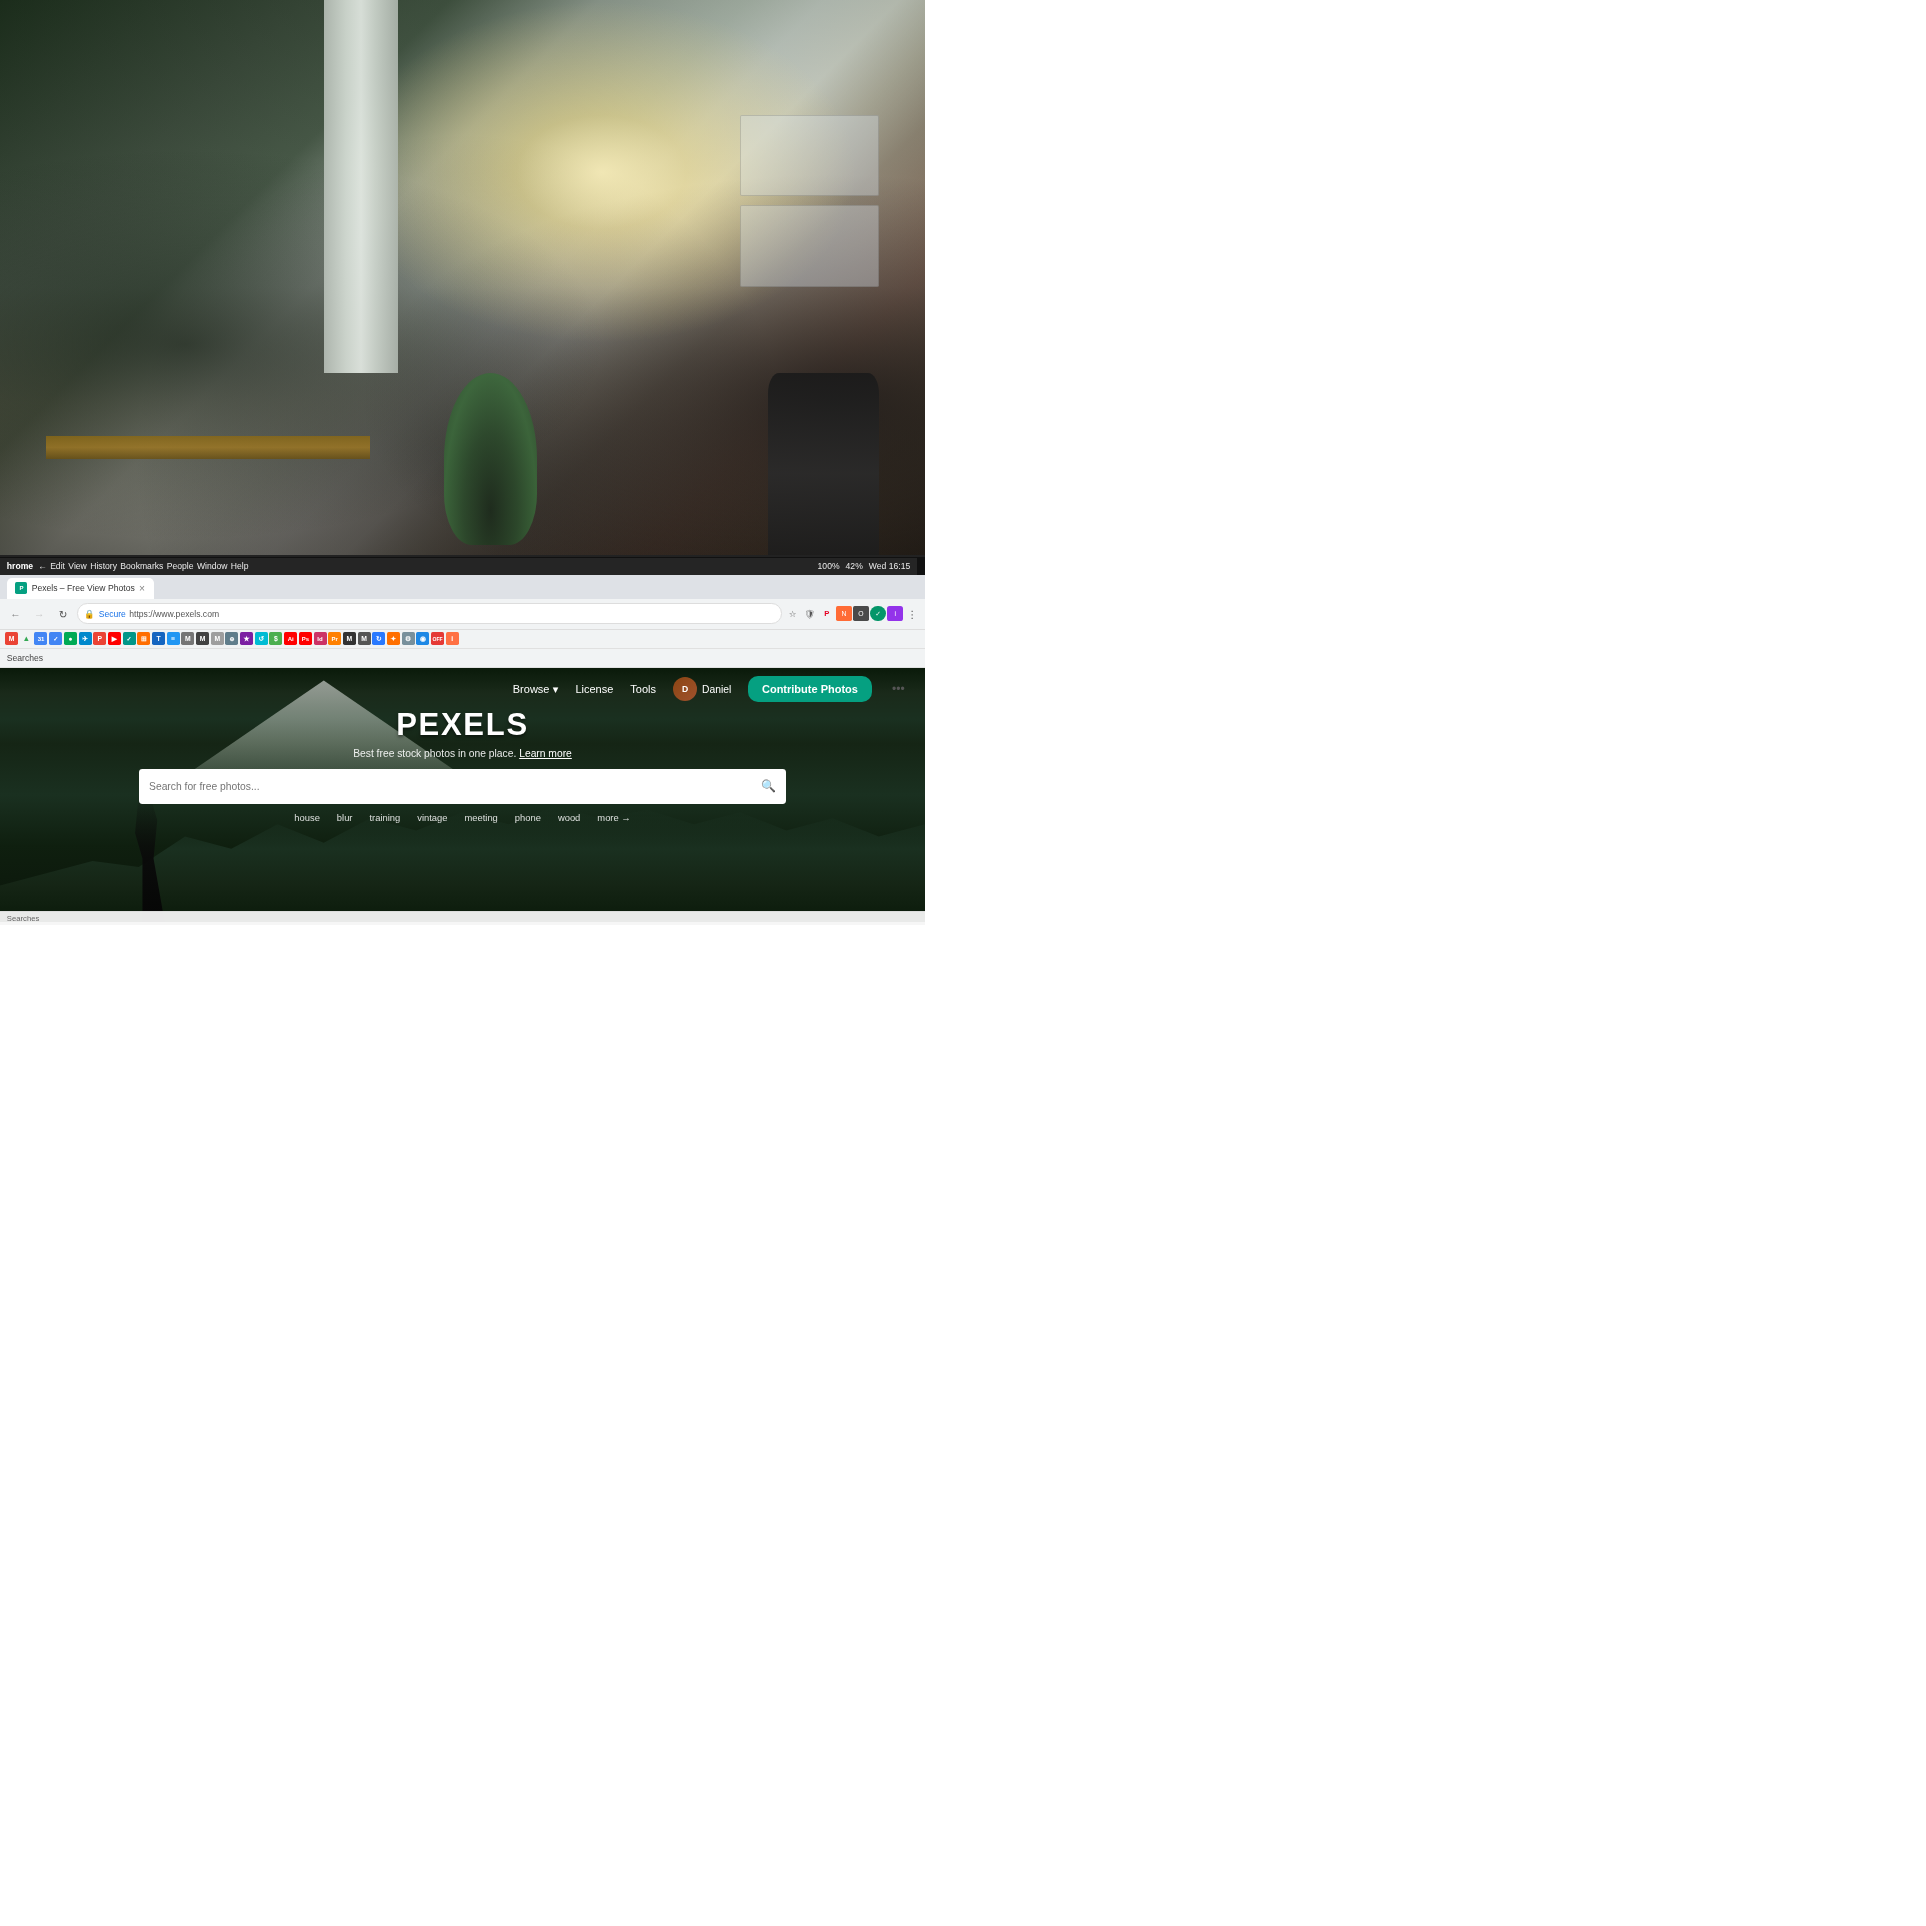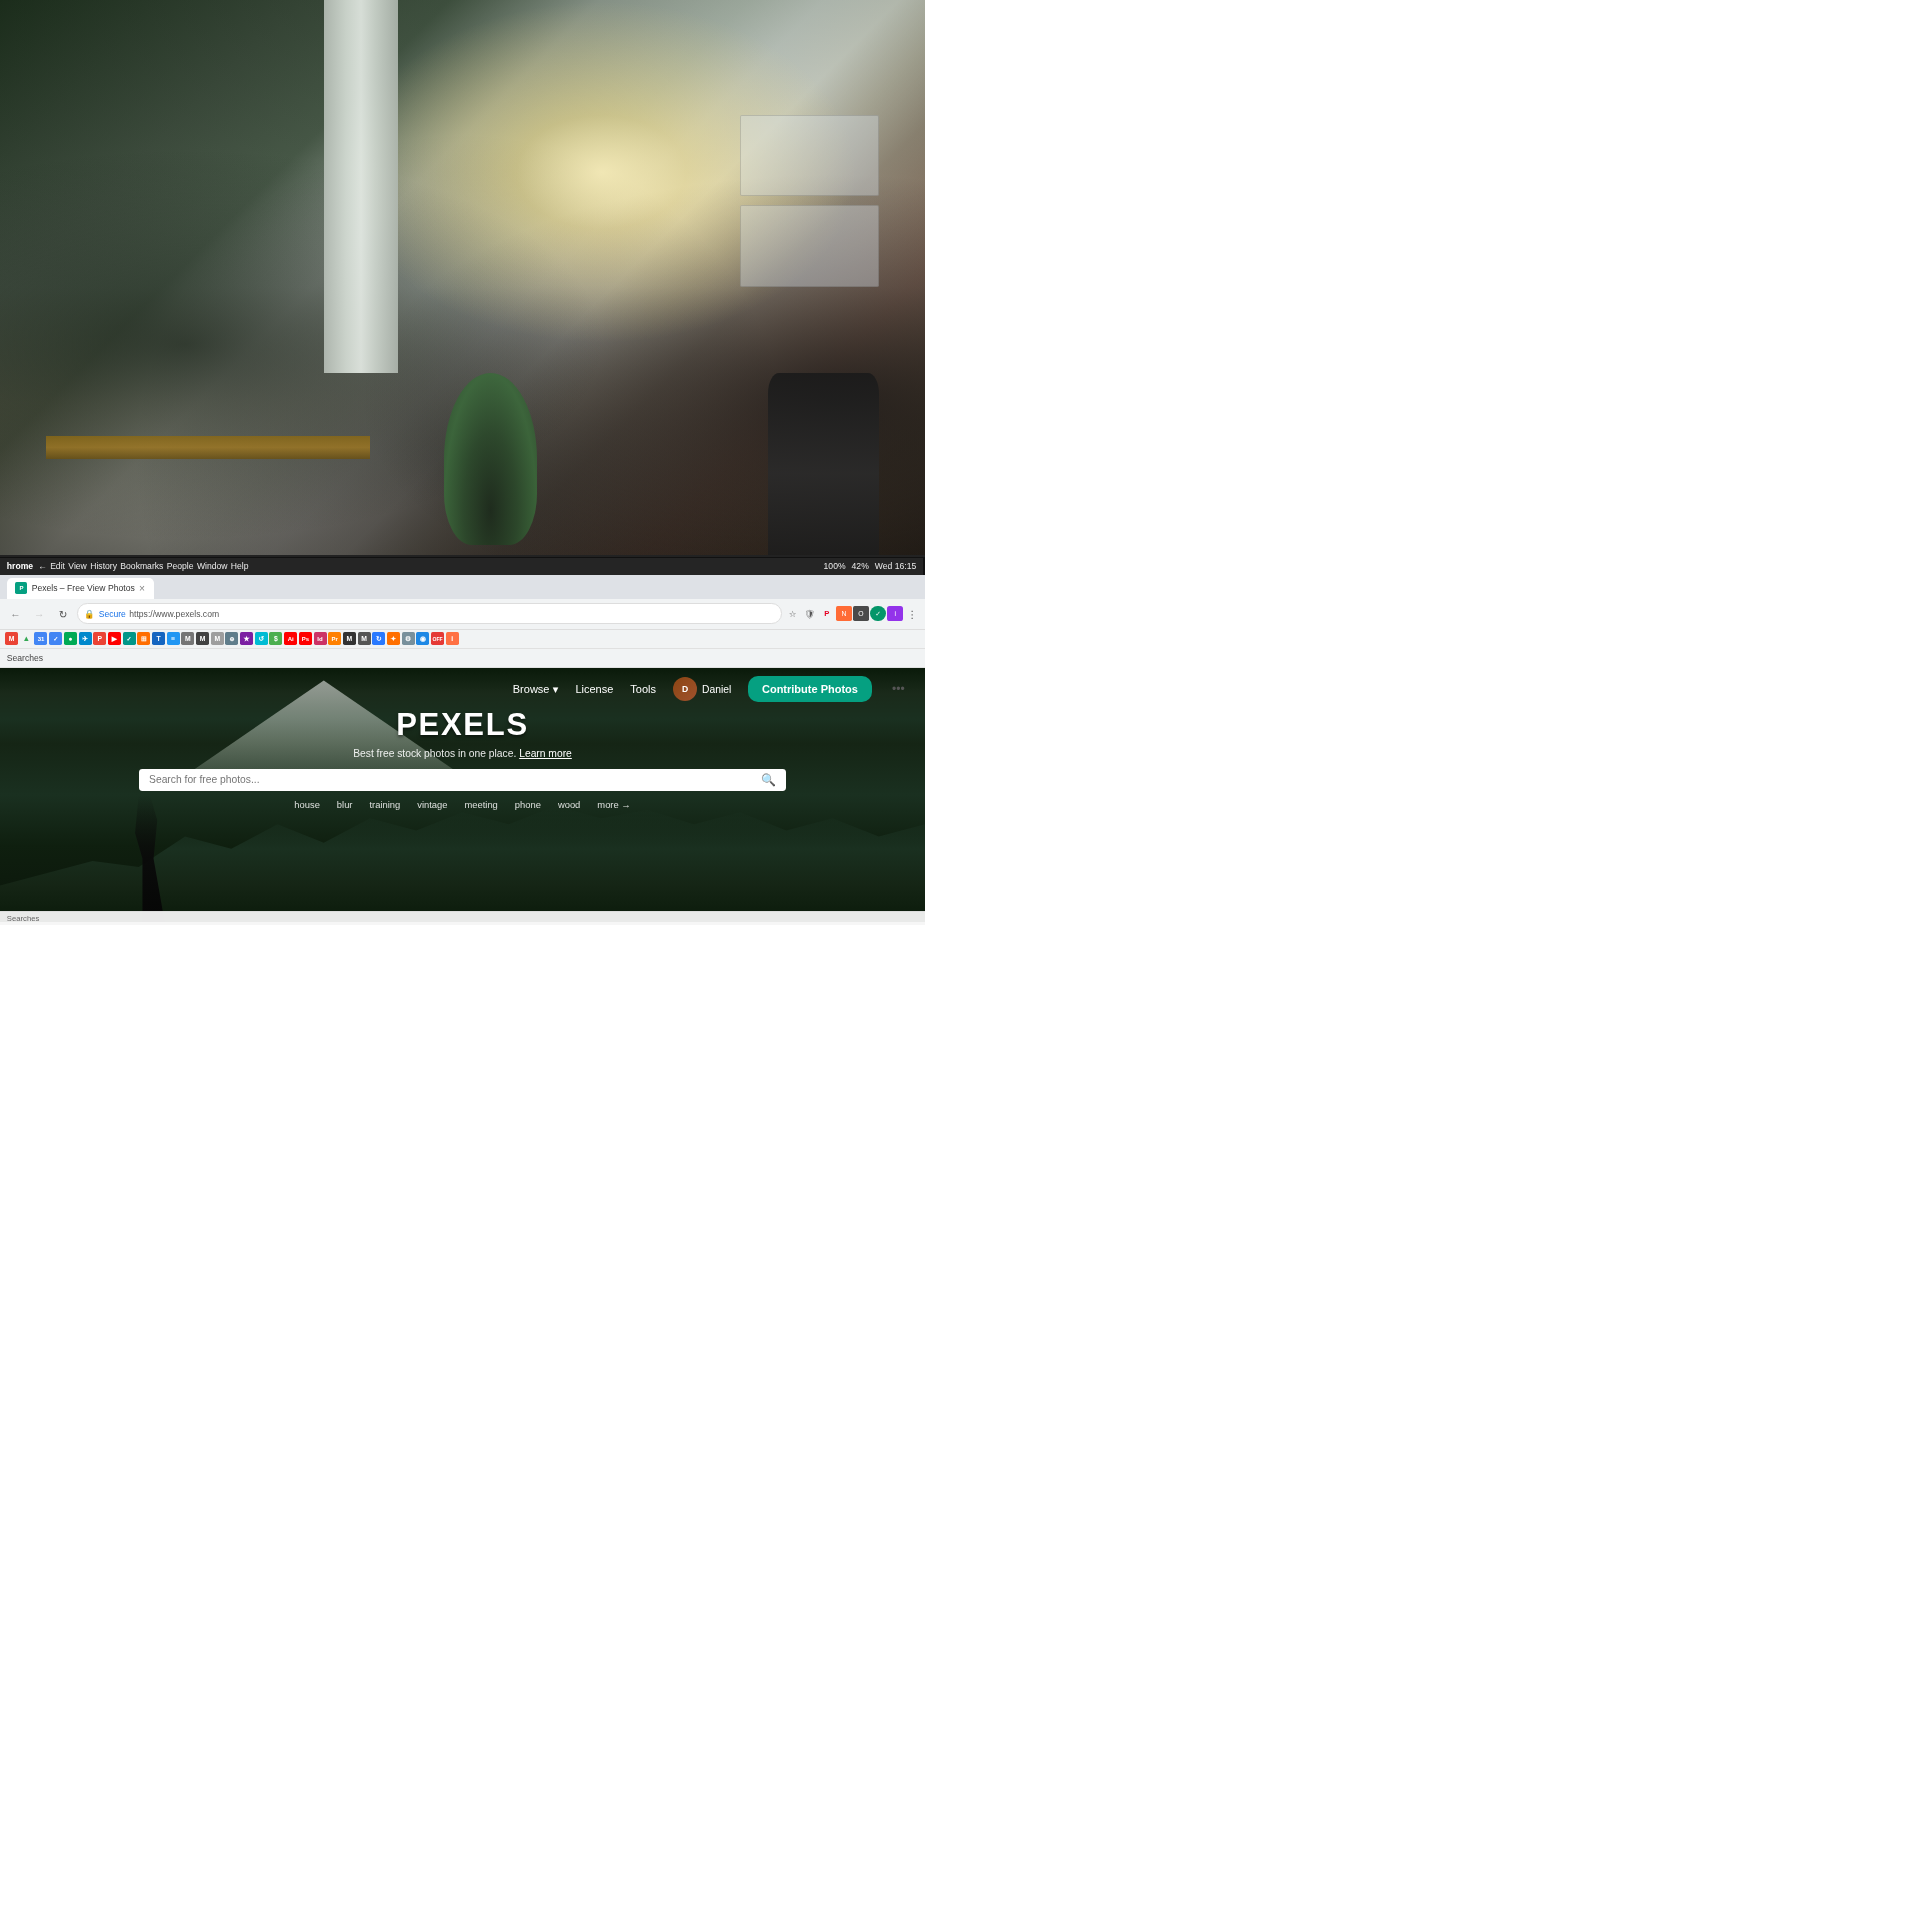--- a/index.html
+++ b/index.html
@@ -312,21 +312,21 @@
     }
 
     .pexels-subtitle-link {
       color: #fff;
       text-decoration: underline;
     }
 
     
     .pexels-search-bar {
       width: 70%;
-      height: 22px;
+      height: 35px;
       background: #fff;
       border-radius: 3.4px;
       display: flex;
       align-items: center;
       padding: 0 10.3px;
       gap: 16px;
       margin-top: 5.1px;
     }
 
     .search-input-fake {
@@ -387,21 +387,21 @@
       width: 925px;
       height: 925px;
       position: relative;
       overflow: hidden;
     }
 
     
     .mac-system-bar {
       position: absolute;
       top: calc(60% + 2.6px);
-      left: 0; right: 2px;
+      left: 0; right: 8px;
       height: 17px;
       background: rgba(40,40,40,0.9);
       display: flex;
       align-items: center;
       padding: 0 6.8px;
       z-index: 100;
     }
 
     .mac-bar-app {
       font-size: 8.6px;

